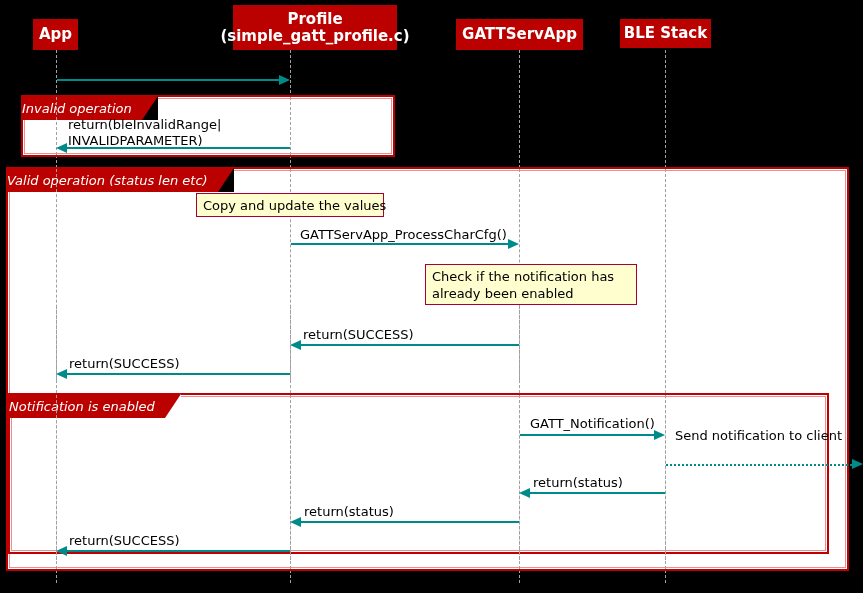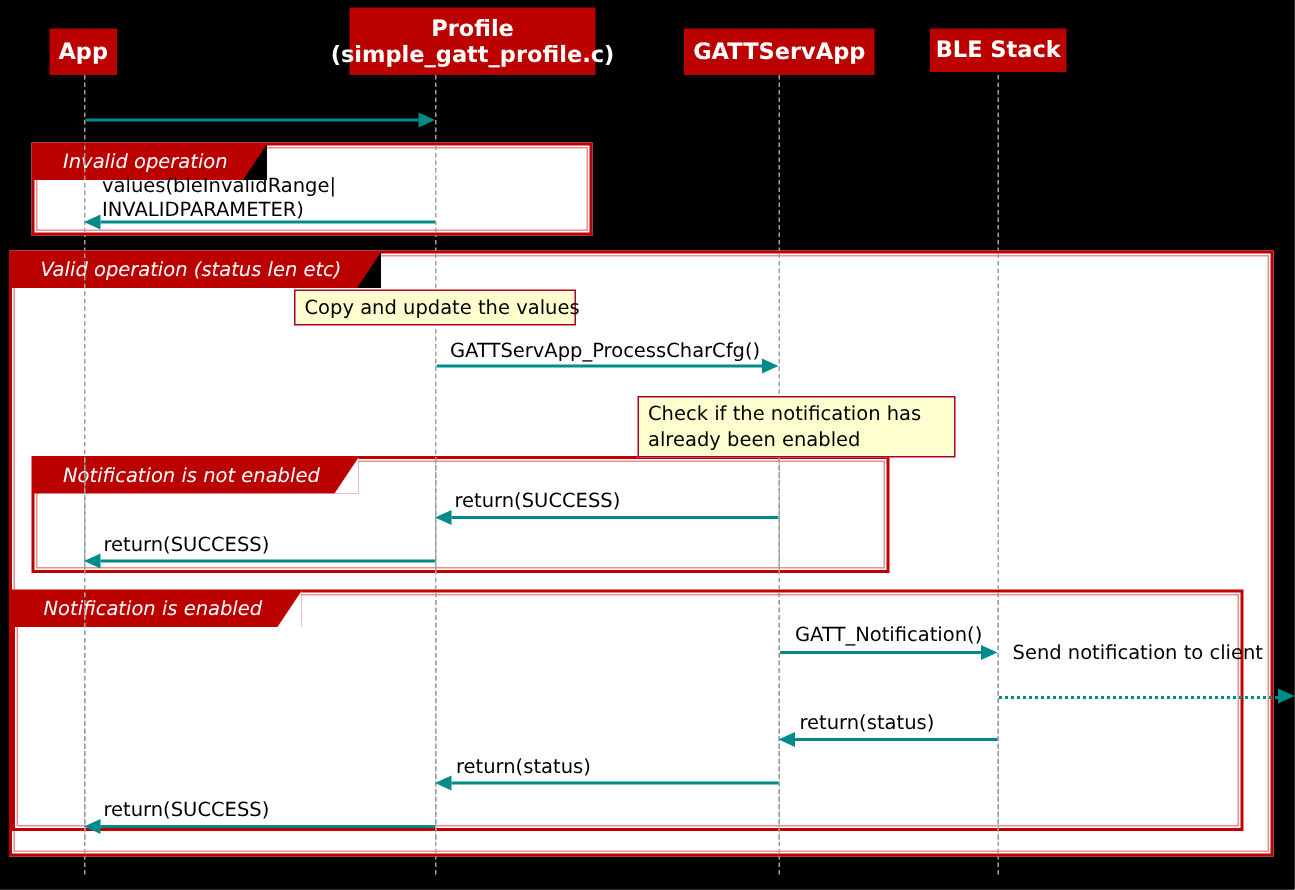--- a/index.html
+++ b/index.html
@@ -50,21 +50,21 @@
   .frame-label{
     position:absolute;
     left:-1px;top:-1px;
     height:24px;
     background:#BB0000;
     color:#FFFFFF;
     font-style:italic;
     font-size:13px;
     display:flex;
     align-items:center;
-    padding:0 26px 0 20px;
+    padding:0 26px 0 0;
     z-index:30;
     white-space:nowrap;
   }
   .frame-label::after{
     content:"";
     position:absolute;
     right:0;top:0;
     width:0;height:0;
     border-style:solid;
     border-width:0 0 24px 16px;
@@ -141,24 +141,20 @@
 
   <div class="frame" style="left:6px; top:167px; width:843px; height:404px;">
     <div class="frame-inner"></div>
     <div class="frame-label on-black">Valid operation (status len etc)</div>
   </div>
   <div class="lifeline over" style="left:56px;  top:169px; height:400px;"></div>
   <div class="lifeline over" style="left:290px; top:169px; height:400px;"></div>
   <div class="lifeline over" style="left:519px; top:169px; height:400px;"></div>
   <div class="lifeline over" style="left:665px; top:169px; height:400px;"></div>
 
-  <div class="frame" style="left:21px; top:304px; width:572px; height:78px;">
-    <div class="frame-inner"></div>
-    <div class="frame-label">Notification is not enabled</div>
-  </div>
   <div class="lifeline over" style="left:56px;  top:306px; height:74px;"></div>
   <div class="lifeline over" style="left:290px; top:306px; height:74px;"></div>
   <div class="lifeline over" style="left:519px; top:306px; height:74px;"></div>
 
   <div class="frame" style="left:8px; top:393px; width:821px; height:161px;">
     <div class="frame-inner"></div>
     <div class="frame-label">Notification is enabled</div>
   </div>
   <div class="lifeline over" style="left:56px;  top:395px; height:165px;"></div>
   <div class="lifeline over" style="left:290px; top:395px; height:165px;"></div>
@@ -175,21 +171,21 @@
   <div class="participant" style="left:456px; top:19px; width:127px; height:31px;">
     <span>GATTServApp</span>
   </div>
   <div class="participant" style="left:620px; top:19px; width:91px; height:29px;">
     <span>BLE Stack</span>
   </div>
 
   <div class="msg" style="left:57px; top:79px; width:222px;"></div>
   <div class="arrowhead right" style="left:279px; top:75px;"></div>
 
-  <div class="msg-label" style="left:68px; top:117px;">values(bleInvalidRange|
+  <div class="msg-label" style="left:68px; top:117px;">return(bleInvalidRange|
 INVALIDPARAMETER)</div>
   <div class="msg" style="left:67px; top:147px; width:223px;"></div>
   <div class="arrowhead left" style="left:56px; top:143px;"></div>
 
   <div class="note" style="left:196px; top:193px; width:188px; height:24px;">Copy and update the values</div>
 
   <div class="msg-label" style="left:300px; top:227px;">GATTServApp_ProcessCharCfg()</div>
   <div class="msg" style="left:291px; top:243px; width:217px;"></div>
   <div class="arrowhead right" style="left:508px; top:239px;"></div>
 

